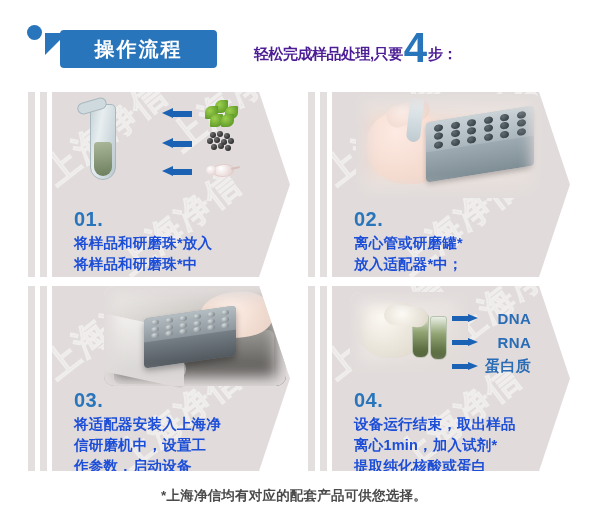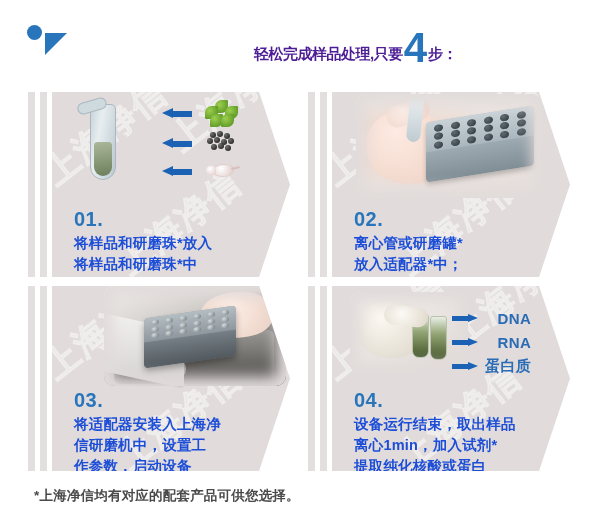--- a/index.html
+++ b/index.html
@@ -505,37 +505,41 @@
     color: #2a6cb5;
     letter-spacing: 0.4px;
     white-space: nowrap;
   }
 
   
   .footer {
     position: absolute;
     left: 34px; top: 487px;
     width: 520px;
+    text-align: center;
   }
   .footer-note {
     font-size: 13.5px;
     font-weight: bold;
     color: #4a4a4a;
     letter-spacing: 0.2px;
     white-space: nowrap;
   }
 </style>
 </head>
 <body>
 
 <div id="page">
 
   <div class="header">
     <div class="banner-dot"></div>
     <div class="banner-tail"></div>
+    <div class="banner">
+      <span class="banner-text">操作流程</span>
+    </div>
     <div class="headline">
       <span class="h-dark">轻松完成样品处理,只要</span>
       <span class="h-big">4</span>
       <span class="h-dark">步：</span>
     </div>
   </div>
 
   <div class="panels">
 
     <div class="panel p1">

